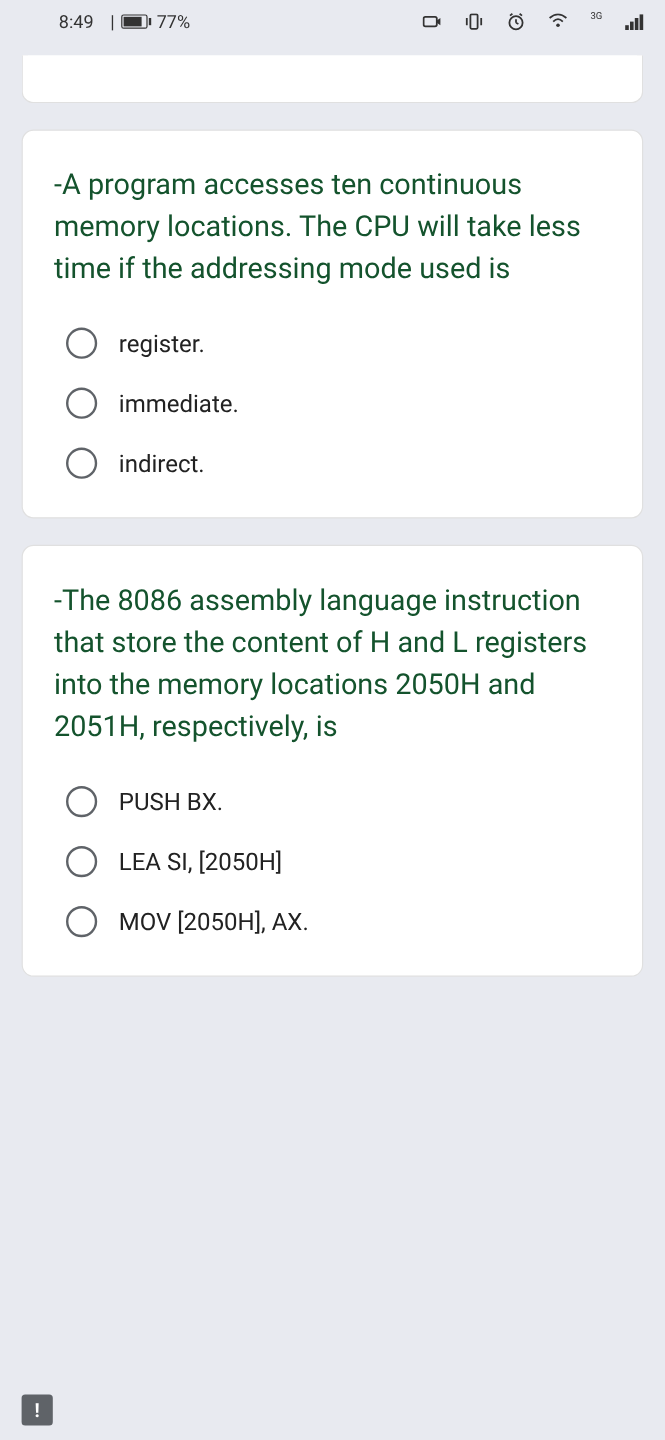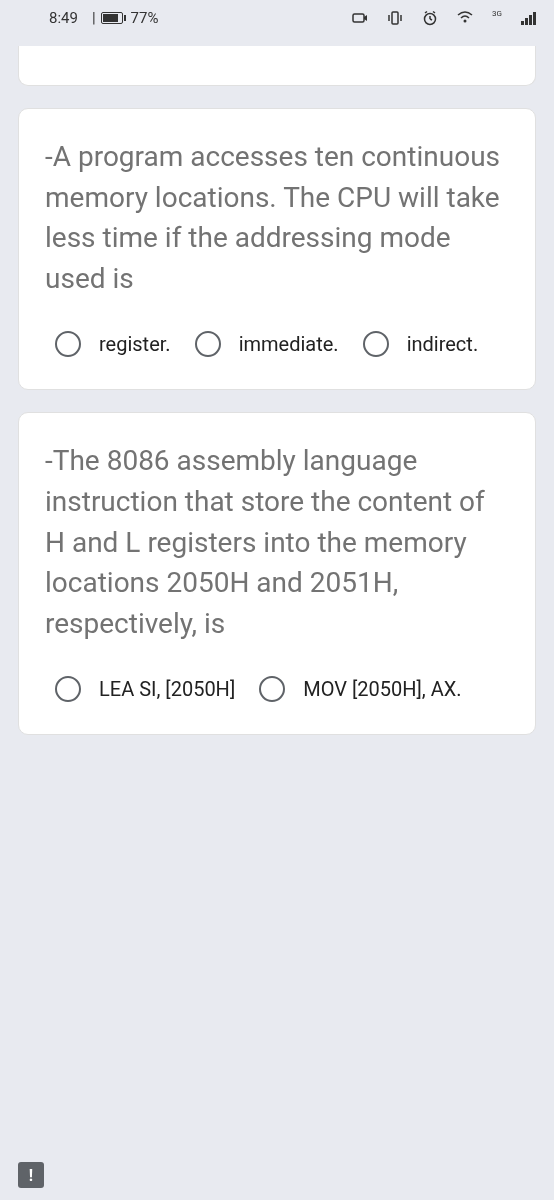--- a/index.html
+++ b/index.html
@@ -82,28 +82,29 @@
       border-top: none;
     }
     .card {
       background: #fff;
       border-radius: 10px;
       padding: 28px 26px 32px 26px;
       margin-bottom: 22px;
       border: 1px solid #e0e0e0;
     }
     .question-text {
-      font-size: 28px;
-      color: #737373;
+      font-size: 24px;
+      color: #14532d;
       line-height: 1.45;
       margin-bottom: 32px;
       font-weight: 400;
     }
     .options {
       display: flex;
+      flex-direction: column;
       gap: 24px;
       padding-left: 10px;
     }
     .option {
       display: flex;
       align-items: center;
       gap: 18px;
       cursor: pointer;
     }
     .radio {
@@ -223,20 +224,24 @@
         <span class="option-label">indirect.</span>
       </div>
     </div>
   </div>
 
   <div class="card">
     <div class="question-text">-The 8086 assembly language instruction that store the content of H and L registers into the memory locations 2050H and 2051H, respectively, is</div>
     <div class="options">
       <div class="option">
         <span class="radio"></span>
+        <span class="option-label">PUSH BX.</span>
+      </div>
+      <div class="option">
+        <span class="radio"></span>
         <span class="option-label">LEA SI, [2050H]</span>
       </div>
       <div class="option">
         <span class="radio"></span>
         <span class="option-label">MOV [2050H], AX.</span>
       </div>
     </div>
   </div>
 </div>
 

